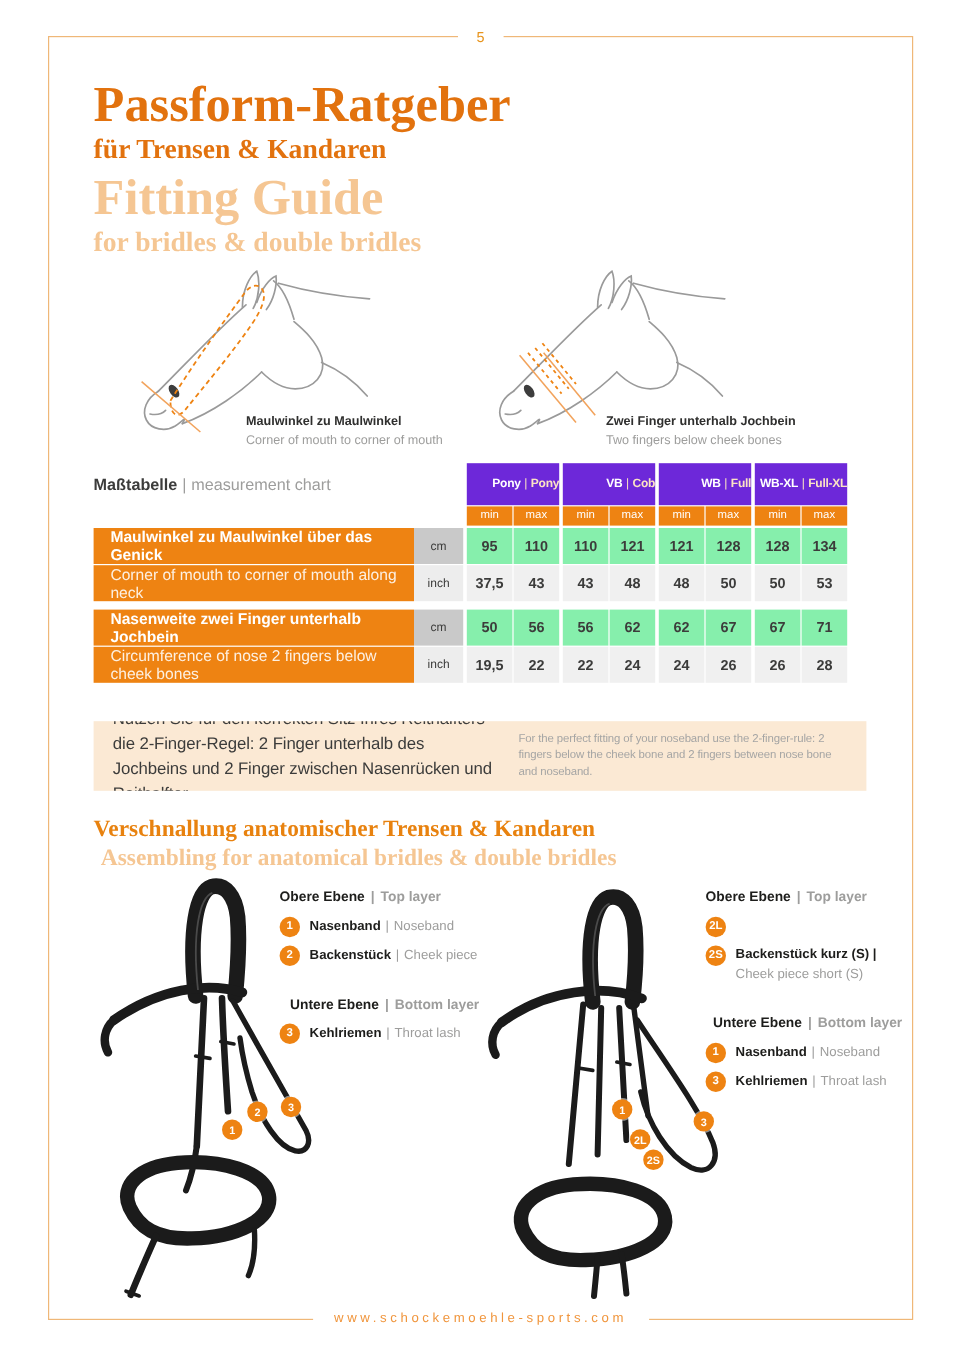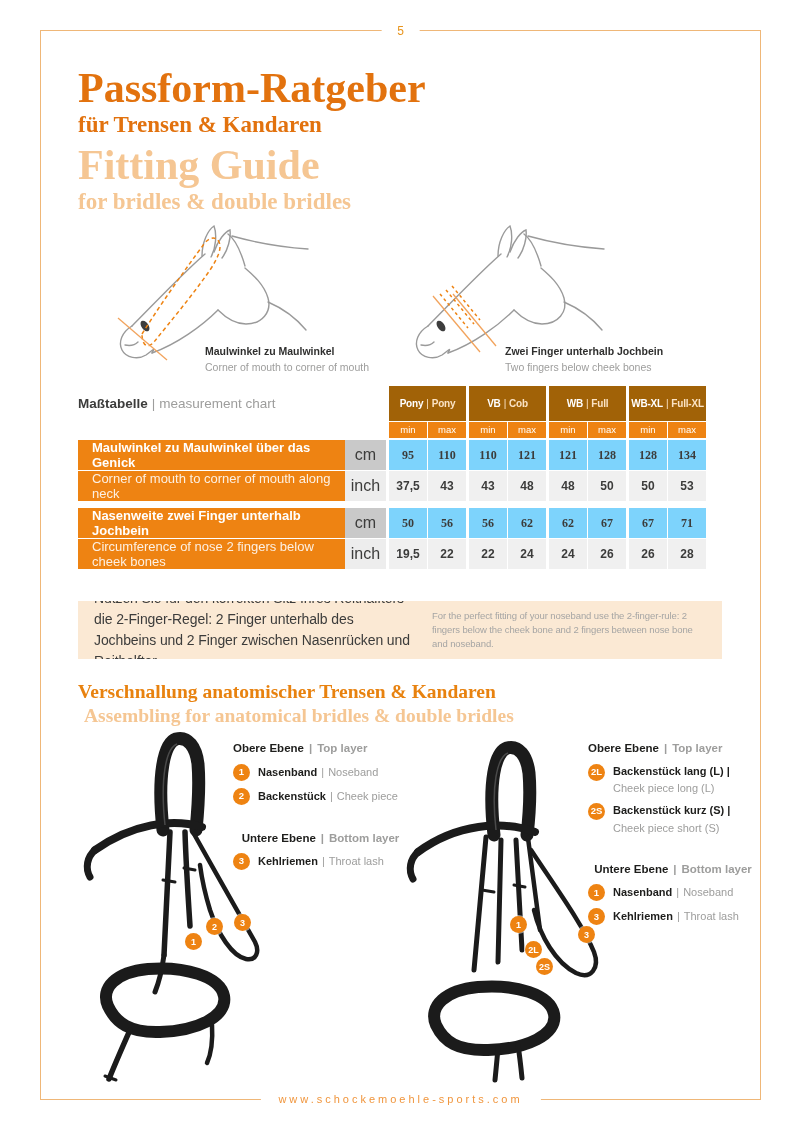--- a/index.html
+++ b/index.html
@@ -30,40 +30,40 @@
   .diag-label .en{color:#9d9d9c;}
 
   
   .tbl-caption{left:78px;top:396px;font-size:13.5px;}
   .tbl-caption .de{font-weight:bold;color:#3c3c3b;}
   .tbl-caption .sep{color:#9d9d9c;margin:0 4px;}
   .tbl-caption .en{color:#9d9d9c;}
 
   .thead{left:78px;top:386px;width:628px;height:54px;}
   .tgroup{position:absolute;top:0;width:77px;}
-  .tgroup-name{height:35px;line-height:35px;background:#a16207;color:#fff;text-align:center;
+  .tgroup-name{height:35px;line-height:35px;background:#6d28d9;color:#fff;text-align:right;
     font-size:10px;font-weight:bold;letter-spacing:-0.2px;white-space:nowrap;overflow:hidden;}
   .tgroup-name .g-sep{color:#FBE3C4;margin:0 3px;font-weight:normal;}
   .tgroup-name .g-en{color:#FBE3C4;}
   .tgroup-mm{margin-top:1px;height:16px;display:flex;}
   .tgroup-mm span{width:38px;background:#EE8312;color:#fff;font-size:9.5px;line-height:16px;text-align:center;}
   .tgroup-mm span:first-child{margin-right:1px;}
 
   .trow{position:absolute;left:78px;display:flex;align-items:stretch;}
   .tlabel{width:267px;background:#EE8312;display:flex;align-items:center;padding:0 0 0 14px;box-sizing:border-box;
     font-size:13px;}
   .trow.dark .tlabel{color:#ffffff;font-weight:bold;}
   .trow.light .tlabel{color:rgba(255,255,255,0.88);}
-  .tunit{width:41px;display:flex;align-items:center;justify-content:center;font-size:16px;color:#3c3c3b;}
+  .tunit{width:41px;display:flex;align-items:center;justify-content:center;font-size:10px;color:#3c3c3b;}
   .tcell{width:38px;display:flex;align-items:center;justify-content:center;
     font-size:12px;font-weight:bold;color:#3c3c3b;}
   .tcell:nth-child(2n+3){margin-left:3px;}
   .tcell:nth-child(2n+4){margin-left:1px;}
   .trow.dark .tunit{background:#C9C9C9;}
-  .trow.dark .tcell{background:#7dd3fc;font-family:Liberation Serif, serif;}
+  .trow.dark .tcell{background:#86efac;}
   .trow.light .tunit{background:#EDEDED;}
   .trow.light .tcell{background:#F0F0F0;}
 
   
   .note{left:78px;top:601px;width:644px;height:58px;background:#FBE9D4;display:flex;align-items:center;
     box-sizing:border-box;padding:8px 16px;overflow:hidden;}
   .note .de{width:330px;font-weight:normal;color:#3c3c3b;font-size:14px;line-height:1.5;letter-spacing:-0.1px;}
   .note .en{margin-left:22px;width:286px;color:#A5A5A4;font-size:9.5px;line-height:1.5;letter-spacing:-0.1px;}
 
   
@@ -311,21 +311,20 @@
     <span class="leg-text"><span class="de">Kehlriemen</span><span class="sep">|</span><span class="en">Throat lash</span></span>
   </div>
 </div>
 
 <div class="abs legend" style="left:588px;top:741px;width:170px;">
   <div class="leg-head">
     <span>Obere Ebene</span><span class="sep">|</span><span class="en">Top layer</span>
   </div>
   <div class="leg-item two">
     <span class="leg-circle">2L</span>
-    <span class="leg-text"><span class="de">Backenstück lang (L) |</span><div class="line2">Cheek piece long (L)</div></span>
   </div>
   <div class="leg-item two">
     <span class="leg-circle">2S</span>
     <span class="leg-text"><span class="de">Backenstück kurz (S) |</span><div class="line2">Cheek piece short (S)</div></span>
   </div>
   <div class="leg-head leg-gap">
     <span>Untere Ebene</span><span class="sep">|</span><span class="en">Bottom layer</span>
   </div>
   <div class="leg-item">
     <span class="leg-circle">1</span>

